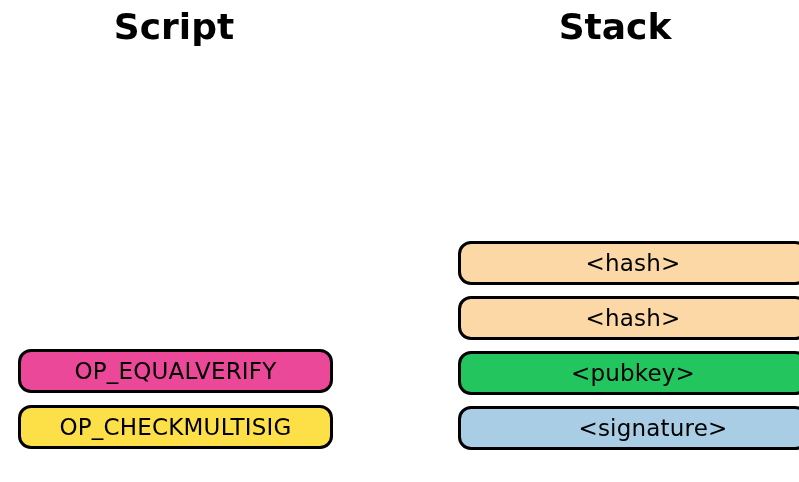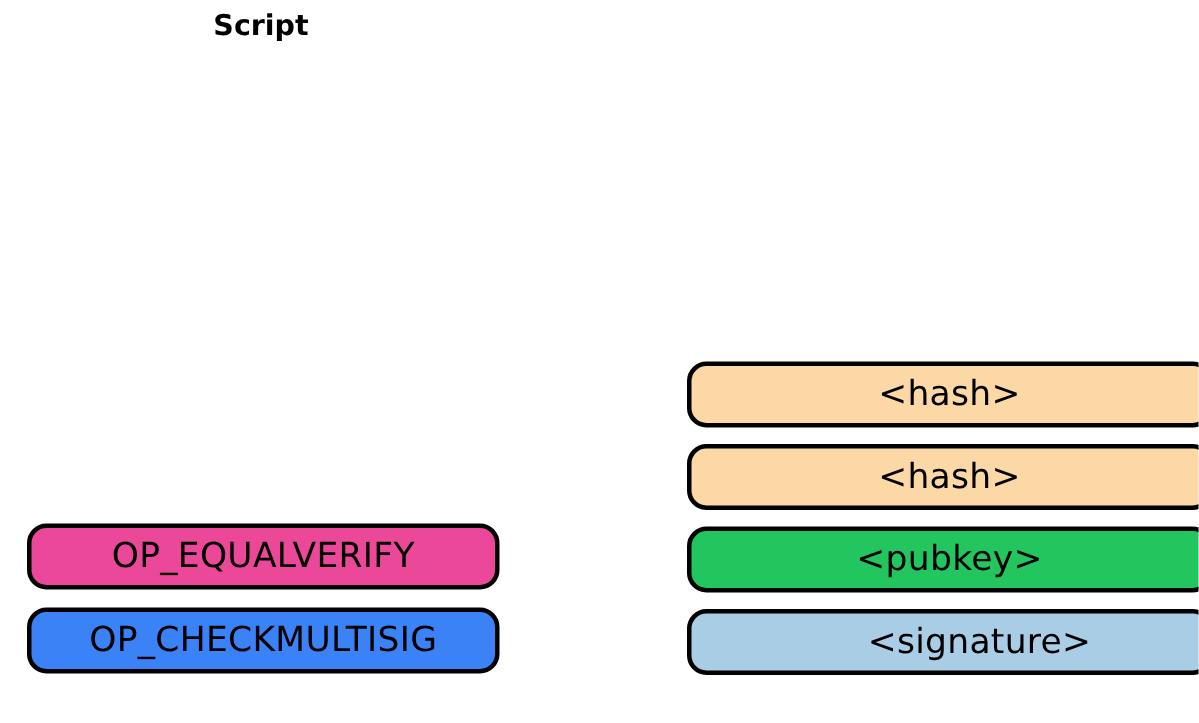--- a/index.html
+++ b/index.html
@@ -16,21 +16,21 @@
   }
   .stage {
     position: absolute;
     left: 0; top: 0;
     width: 799px;
     height: 482px;
   }
   .col-title {
     position: absolute;
     font-weight: bold;
-    font-size: 19px;
+    font-size: 36px;
     color: #000000;
     text-align: center;
     letter-spacing: 0px;
   }
   #script-title {
     left: 0px;
     top: 6px;
     width: 348px;
   }
   #stack-title {
@@ -69,24 +69,25 @@
   #stack-box-1 { top: 296px; background: #fbd8a6; }
   #stack-box-2 { top: 351px; background: #faeea8; }
   #stack-box-3 { top: 406px; background: #a8cde5; }
 </style>
 </head>
 <body>
 
 <div class="stage">
 
   <div class="col-title" id="script-title">Script</div>
+  <div class="col-title" id="stack-title">Stack</div>
 
   <div class="script-col">
     <div class="box" id="script-box-0" style="background: #ec4899;">OP_EQUALVERIFY</div>
-    <div class="box" id="script-box-1" style="background: #3b82f6;">OP_CHECKMULTISIG</div>
+    <div class="box" id="script-box-1" style="background: #fde047;">OP_CHECKMULTISIG</div>
   </div>
 
   <div class="stack-col">
     <div class="box" id="stack-box-0" style="background: rgb(251, 216, 166);">&lt;hash&gt;</div>
     <div class="box" id="stack-box-1" style="background: rgb(251, 216, 166);">&lt;hash&gt;</div>
     <div class="box" id="stack-box-2" style="background: #22c55e;">&lt;pubkey&gt;</div>
     <div class="box" id="stack-box-3" style="background: rgb(168, 205, 229); padding-left: 40px;">&lt;signature&gt;</div>
   </div>
 
 </div>

